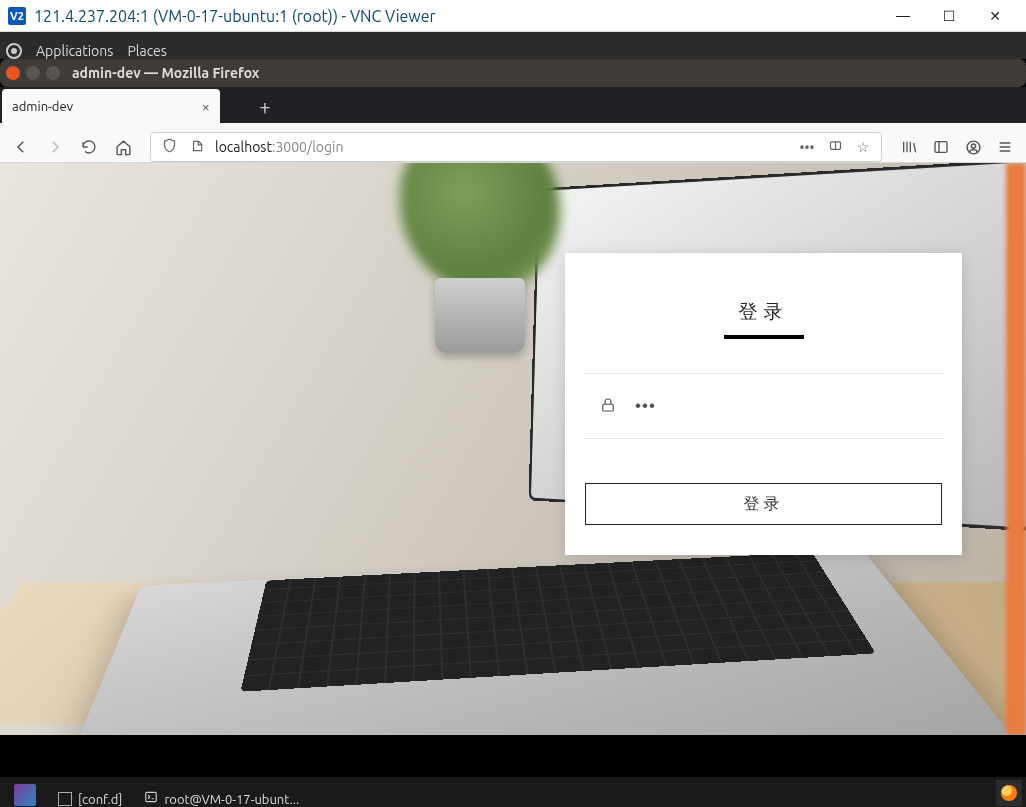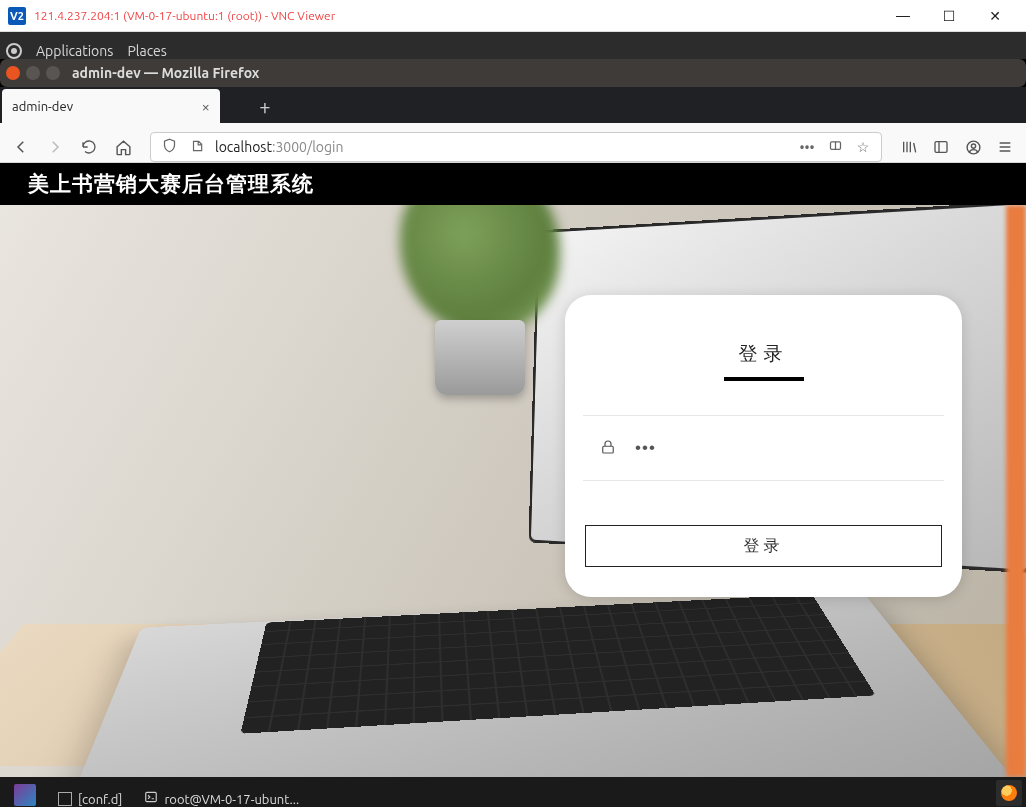--- a/index.html
+++ b/index.html
@@ -1,21 +1,21 @@
 <!DOCTYPE html>
 <html><head>
 <meta charset="utf-8">
 <style>
 * { margin: 0; padding: 0; box-sizing: border-box; }
 body { font-family: -apple-system, "Segoe UI", Ubuntu, Arial, sans-serif; width: 1026px; height: 807px; overflow: hidden; background: #000; }
 
 
 .vnc-titlebar { height: 32px; background: #fff; display: flex; align-items: center; padding: 0 8px; border-bottom: 1px solid #ddd; }
 .vnc-logo { width: 18px; height: 18px; background: #0a58b8; color: #fff; font-size: 11px; font-weight: bold; display: flex; align-items: center; justify-content: center; border-radius: 2px; margin-right: 8px; }
-.vnc-title { font-size: 12px; color: #ef4444; flex: 1; }
+.vnc-title { font-size: 16px; color: #0c4a6e; flex: 1; }
 .vnc-btns { display: flex; gap: 0; }
 .vnc-btn { width: 46px; height: 30px; display: flex; align-items: center; justify-content: center; font-size: 14px; color: #222; }
 
 
 .ubuntu-top { height: 27px; background: #2c2c2c; display: flex; align-items: flex-end; padding: 0 6px; color: #d8d8d8; font-size: 14px; gap: 14px; }
 .ubuntu-logo { width: 16px; height: 16px; border-radius: 50%; border: 2px solid #ccc; position: relative; }
 .ubuntu-logo::after { content: ""; position: absolute; inset: 3px; border-radius: 50%; background: #ccc; }
 
 
 .ff-titlebar { height: 28px; background: #3f3b38; display: flex; align-items: center; padding: 0 6px; color: #dcdcdc; font-size: 14px; border-radius: 7px; }
@@ -51,21 +51,21 @@
 .plant { position: absolute; left: 380px; top: -40px; width: 200px; height: 260px; }
 .plant .leaves { position: absolute; left: 20px; top: 0; width: 160px; height: 170px; background: radial-gradient(circle at 40% 40%, #7da05a 0%, #5e7f3e 60%, #8aad68 100%); border-radius: 50% 60% 55% 65%; filter: blur(6px); }
 .plant .pot { position: absolute; left: 55px; top: 155px; width: 90px; height: 75px; background: linear-gradient(#cfcfcf,#9a9a9a); border-radius: 6px 6px 12px 12px; box-shadow: 0 4px 8px rgba(0,0,0,.25); }
 .laptop-screen { position: absolute; left: 500px; top: 10px; width: 520px; height: 340px; background: linear-gradient(150deg,#f4f4f4 0%,#d0d0d0 60%,#b7b7b7 100%); border: 3px solid #2a2a2a; border-radius: 8px; transform: perspective(900px) rotateY(-18deg) rotateX(3deg); }
 .laptop-base { position: absolute; left: 115px; bottom: -110px; width: 830px; height: 380px; background: linear-gradient(160deg,#d8d8d8,#a4a4a4); border-radius: 10px; transform: perspective(1100px) rotateX(58deg) rotateZ(-6deg); box-shadow: 0 20px 40px rgba(0,0,0,.25); }
 .kb { position: absolute; left: 260px; bottom: 20px; width: 590px; height: 200px; background: repeating-linear-gradient(90deg,#222 0 24px,#2e2e2e 24px 26px), repeating-linear-gradient(0deg,#222 0 24px,#2e2e2e 24px 26px); background-blend-mode: lighten; transform: perspective(1100px) rotateX(58deg) rotateZ(-6deg); border-radius: 6px; }
 .desk { position: absolute; left: -30px; bottom: -60px; width: 1100px; height: 300px; background: linear-gradient(100deg,#ead9c1 0%,#d6c1a2 50%,#c2a87f 100%); transform: perspective(1200px) rotateX(62deg); }
 .orange-edge { position: absolute; right: 0; top: 0; width: 20px; height: 100%; background: #e97c3f; filter: blur(2px); }
 
 
-.login-card { position: absolute; left: 565px; top: 90px; width: 397px; background: #fff; box-shadow: 0 2px 14px rgba(0,0,0,.15); padding: 46px 18px 30px; border-radius: 26px; }
+.login-card { position: absolute; left: 565px; top: 90px; width: 397px; background: #fff; box-shadow: 0 2px 14px rgba(0,0,0,.15); padding: 46px 18px 30px; }
 .login-tab { text-align: center; font-size: 19px; color: #222; letter-spacing: 6px; padding-bottom: 14px; position: relative; margin-bottom: 34px; }
 .login-tab::after { content: ""; position: absolute; left: 50%; bottom: 0; transform: translateX(-50%); width: 80px; height: 4px; background: #000; }
 .field { display: flex; align-items: center; height: 66px; border-top: 1px solid #e6e6e6; border-bottom: 1px solid #e6e6e6; padding: 0 16px; gap: 18px; }
 .field + .field { border-top: none; }
 .field svg { width: 18px; height: 18px; stroke: #555; fill: none; stroke-width: 1.6; }
 .field input { border: none; outline: none; font-size: 17px; color: #555; flex: 1; background: transparent; letter-spacing: 1px; }
 .login-btn { width: calc(100% - 4px); margin: 44px 2px 0; height: 42px; border: 1.5px solid #222; background: #fff; font-size: 16px; letter-spacing: 4px; color: #333; display: flex; align-items: center; justify-content: center; }
 
 
 .taskbar { height: 32px; background: #1a1a1a; display: flex; align-items: center; padding: 0 4px; gap: 2px; color: #ddd; font-size: 13px; }
@@ -176,21 +176,20 @@
     </div>
     <div class="nav-btn">
       <svg width="16" height="16" viewBox="0 0 24 24" fill="none" stroke="#555" stroke-width="2">
           <path d="M4 6h16M4 12h16M4 18h16"></path>
         </svg>
     </div>
   </div>
 </div>
 
 <div class="page">
-  <div class="page-header">美上书营销大赛后台管理系统</div>
   <div class="page-body">
     <div class="photo">
       <div class="desk"></div>
       <div class="laptop-base"></div>
       <div class="kb"></div>
       <div class="laptop-screen"></div>
       <div class="plant">
           <div class="leaves"></div>
           <div class="pot"></div>
         </div>

